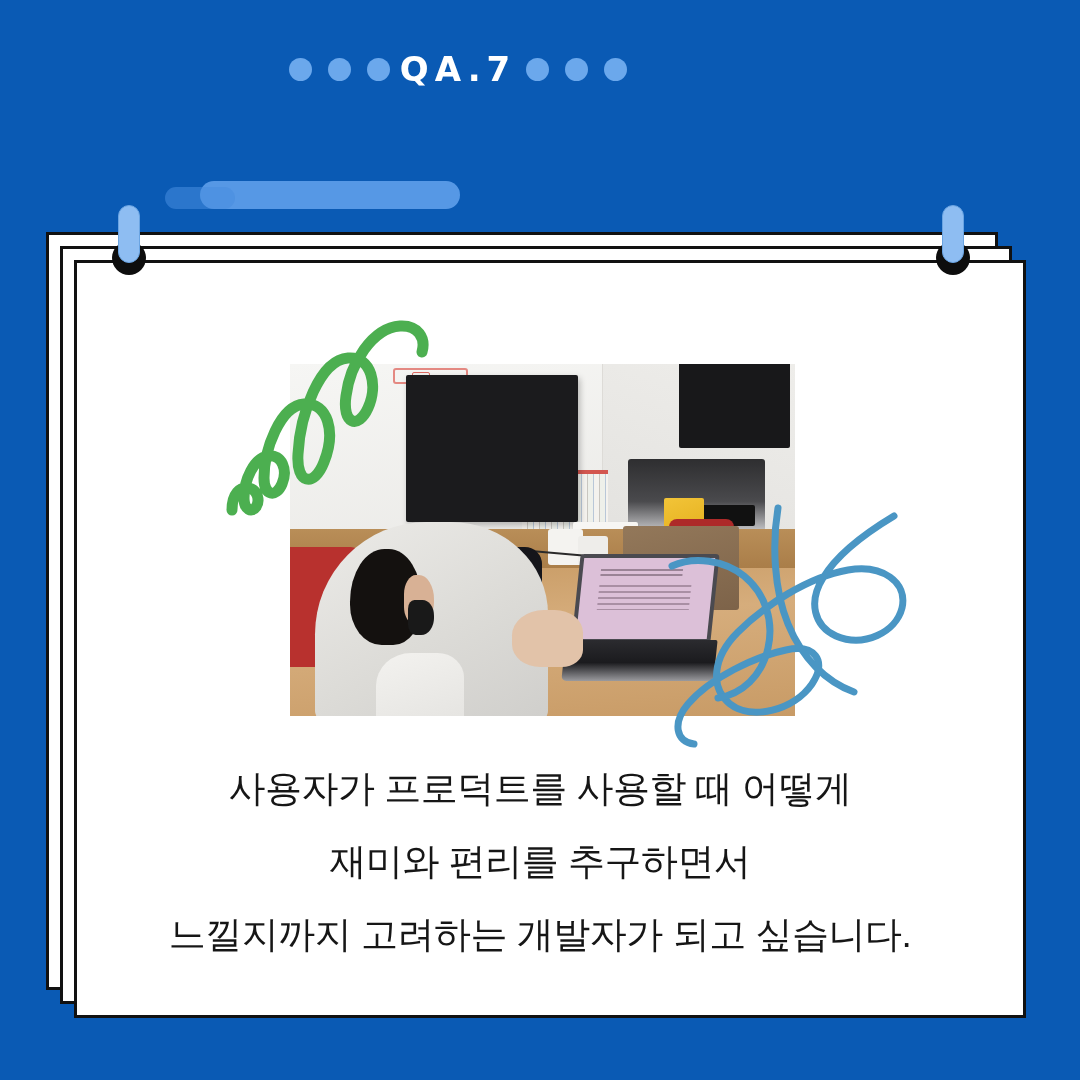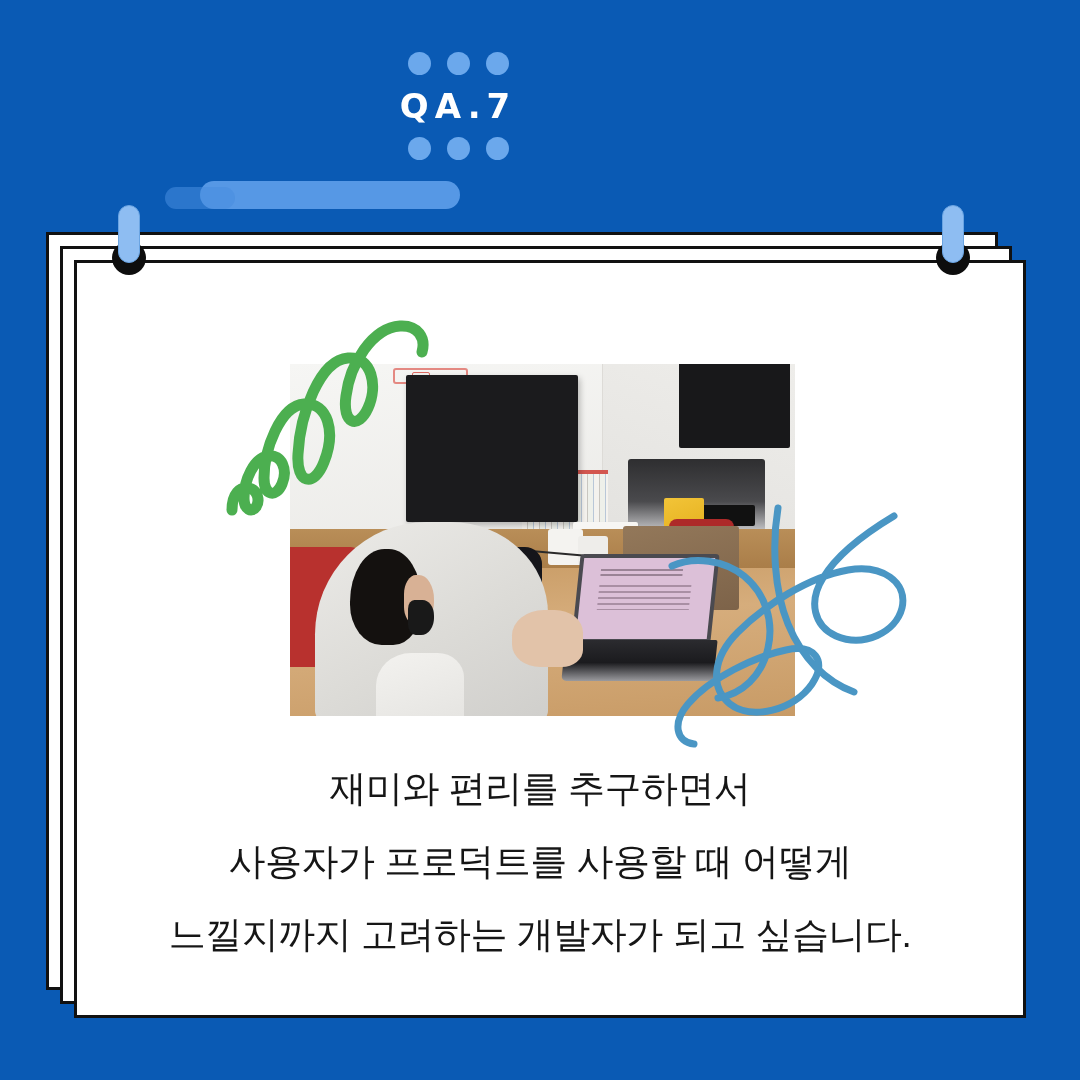--- a/index.html
+++ b/index.html
@@ -28,22 +28,21 @@
     z-index: 30;
   }
 
   .kicker-row {
     position: absolute;
     top: 52px; left: 0;
     width: 916px;
     display: flex;
     align-items: center;
     justify-content: center;
-    gap: 14px;
-    flex-direction: column;
+    gap: 4px;
   }
   .dot-group { display: flex; gap: 16px; align-items: center; }
   .dot {
     width: 23px; height: 23px;
     border-radius: 50%;
     background: #6ba8ec;
   }
   .kicker-text {
     font-size: 34px;
     font-weight: 700;
@@ -529,18 +528,18 @@
                C140 79 96 108 70 134 C44 160 42 190 62 206
                C84 223 126 212 144 186 C160 162 146 146 118 152
                C88 158 42 180 20 206 C4 225 8 244 26 246" stroke="#4a96c4" stroke-width="7" stroke-linecap="round" stroke-linejoin="round" fill="none"></path>
       <path d="M4 68 C26 58 56 62 76 78 C98 96 106 124 100 150
                C94 178 74 196 50 200" stroke="#4a96c4" stroke-width="7" stroke-linecap="round" stroke-linejoin="round" fill="none"></path>
       <path d="M110 10 C104 46 106 92 120 126 C134 160 158 184 186 194" stroke="#4a96c4" stroke-width="7" stroke-linecap="round" stroke-linejoin="round" fill="none"></path>
     </svg>
   </div>
 
   <div class="caption">
+    <div class="caption-line">사용자가 프로덕트를 사용할 때 어떻게</div>
     <div class="caption-line">재미와 편리를 추구하면서</div>
-    <div class="caption-line">사용자가 프로덕트를 사용할 때 어떻게</div>
     <div class="caption-line">느낄지까지 고려하는 개발자가 되고 싶습니다.</div>
   </div>
 
 </div>
 
 </body></html>

